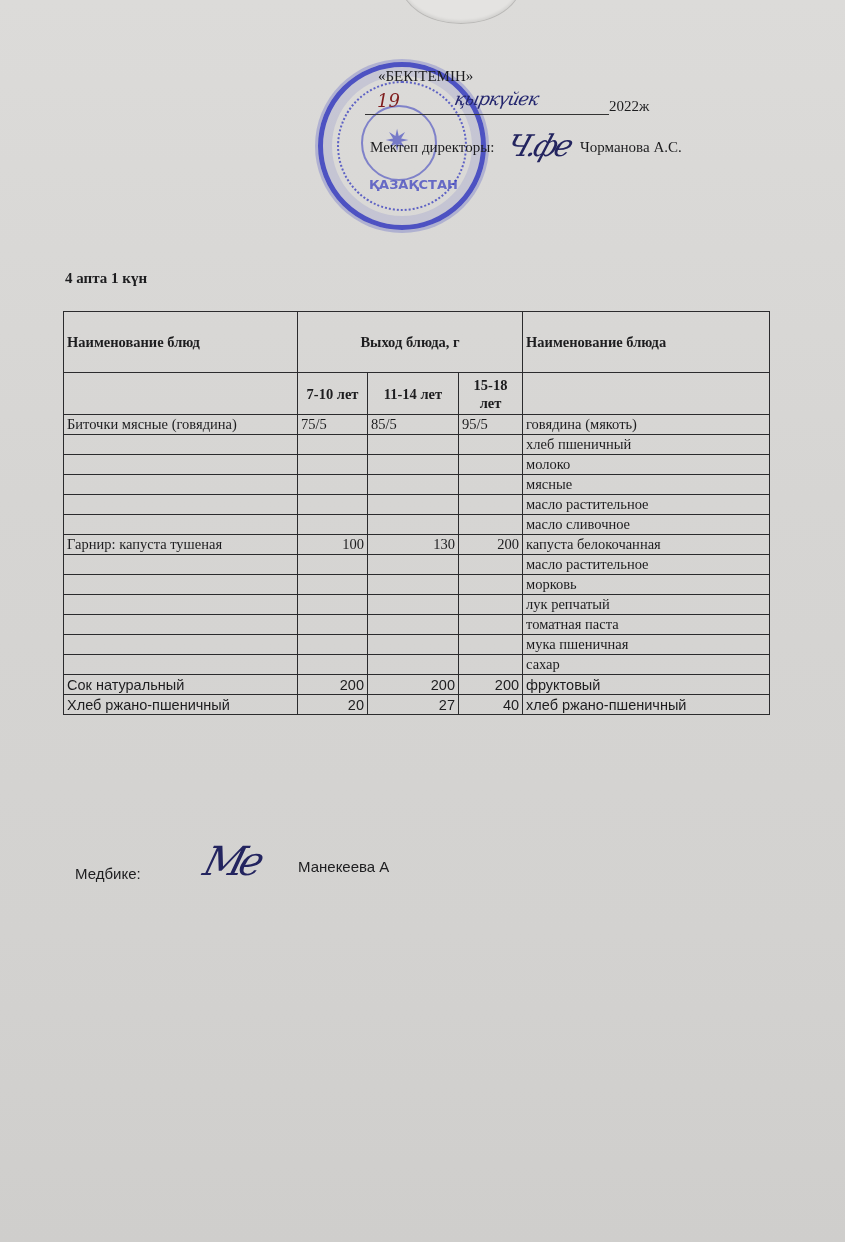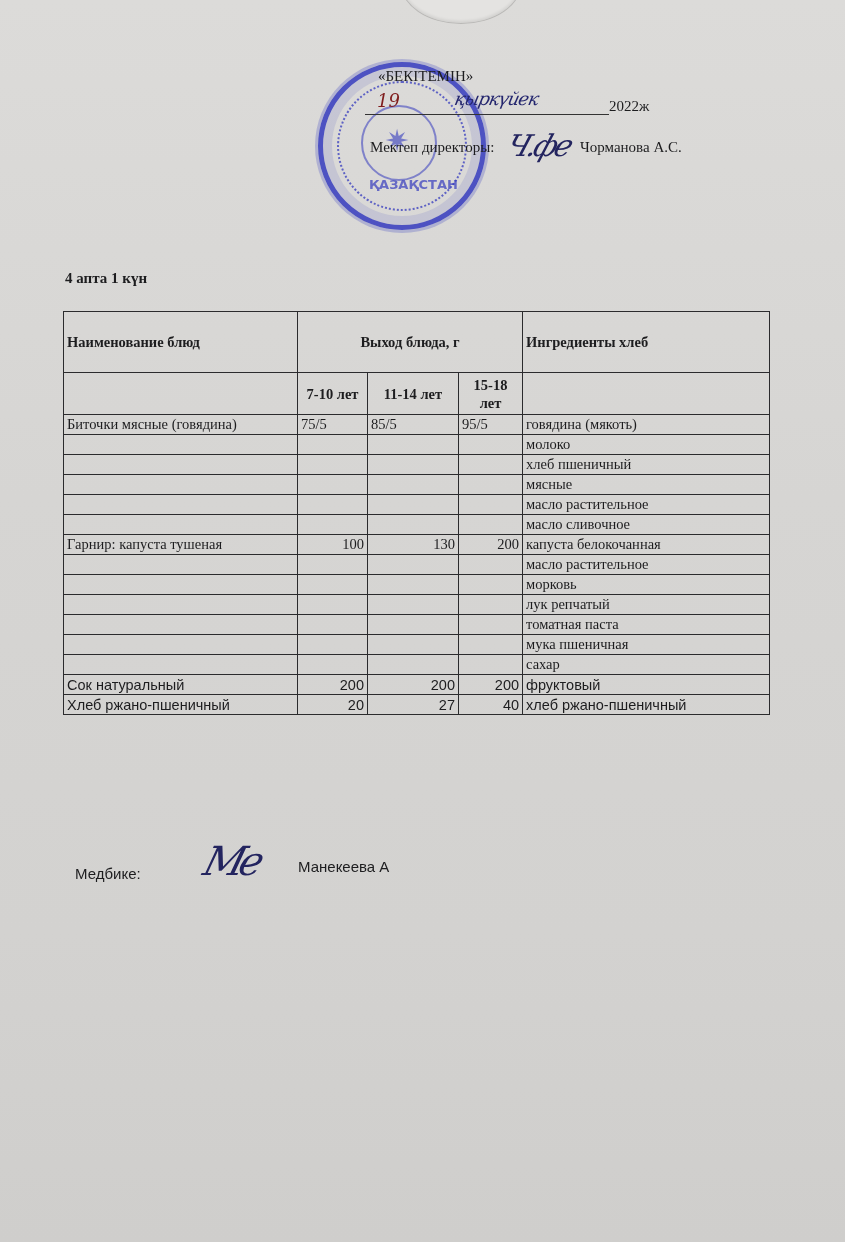--- a/index.html
+++ b/index.html
@@ -108,21 +108,21 @@
     <col style="width:234px">
       <col style="width:70px">
       <col style="width:91px">
       <col style="width:64px">
       <col style="width:247px">
   </colgroup>
   <tbody>
       <tr class="h1">
     <th>Наименование блюд</th>
     <th colspan="3" class="center">Выход блюда, г</th>
-    <th>Ингредиенты хлеб</th>
+    <th>Наименование блюда</th>
   </tr>
   <tr class="h2">
     <th></th>
     <th>7-10 лет</th>
     <th>11-14 лет</th>
     <th style="white-space:normal">15-18 лет</th>
     <th></th>
   </tr>
   </tbody>
     <tbody id="rows">
@@ -131,28 +131,28 @@
         <td>75/5</td>
         <td>85/5</td>
         <td>95/5</td>
         <td class="ingr">говядина (мякоть)</td>
       </tr>
       <tr>
         <td></td>
         <td class="num"></td>
         <td class="num"></td>
         <td class="num"></td>
+        <td class="ingr">хлеб пшеничный</td>
+      </tr>
+      <tr>
+        <td></td>
+        <td class="num"></td>
+        <td class="num"></td>
+        <td class="num"></td>
         <td class="ingr">молоко</td>
-      </tr>
-      <tr>
-        <td></td>
-        <td class="num"></td>
-        <td class="num"></td>
-        <td class="num"></td>
-        <td class="ingr">хлеб пшеничный</td>
       </tr>
       <tr>
         <td></td>
         <td class="num"></td>
         <td class="num"></td>
         <td class="num"></td>
         <td class="ingr">мясные</td>
       </tr>
       <tr>
         <td></td>

